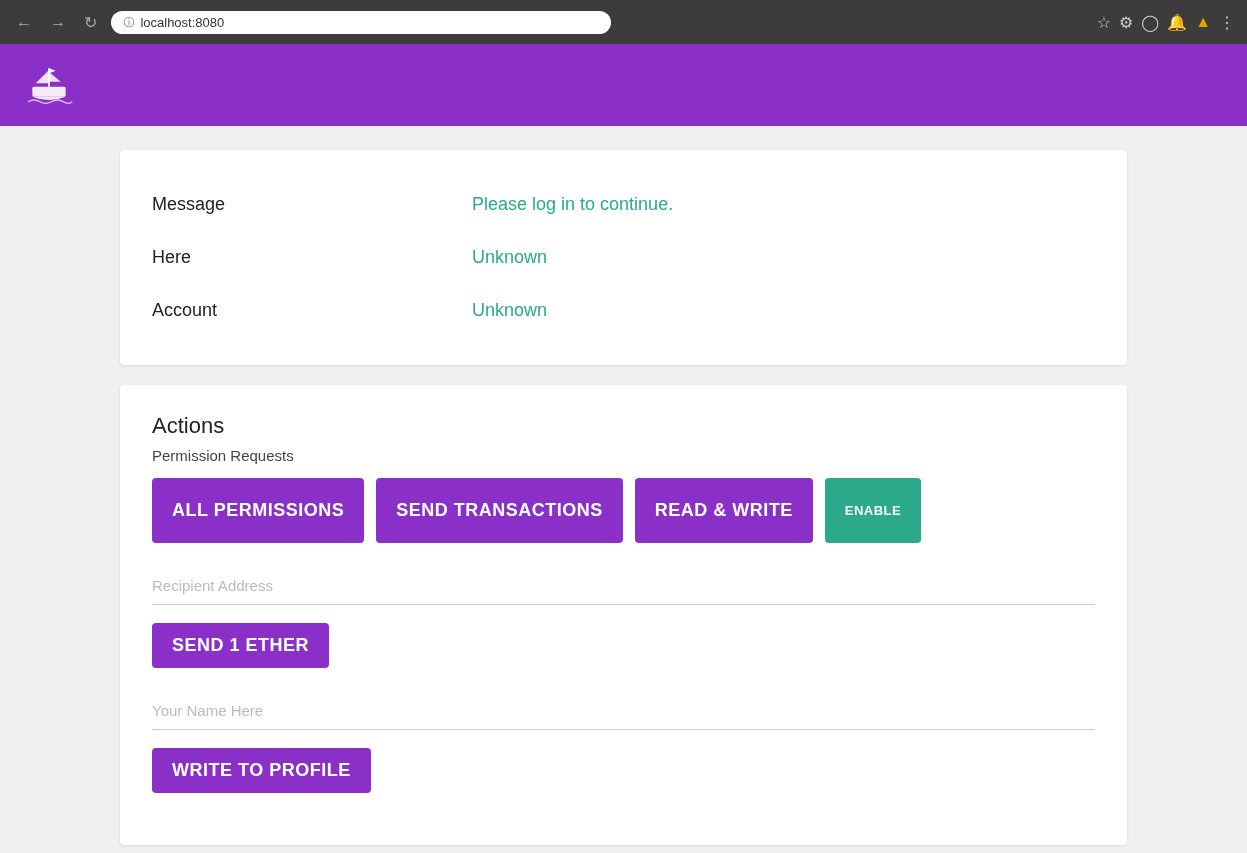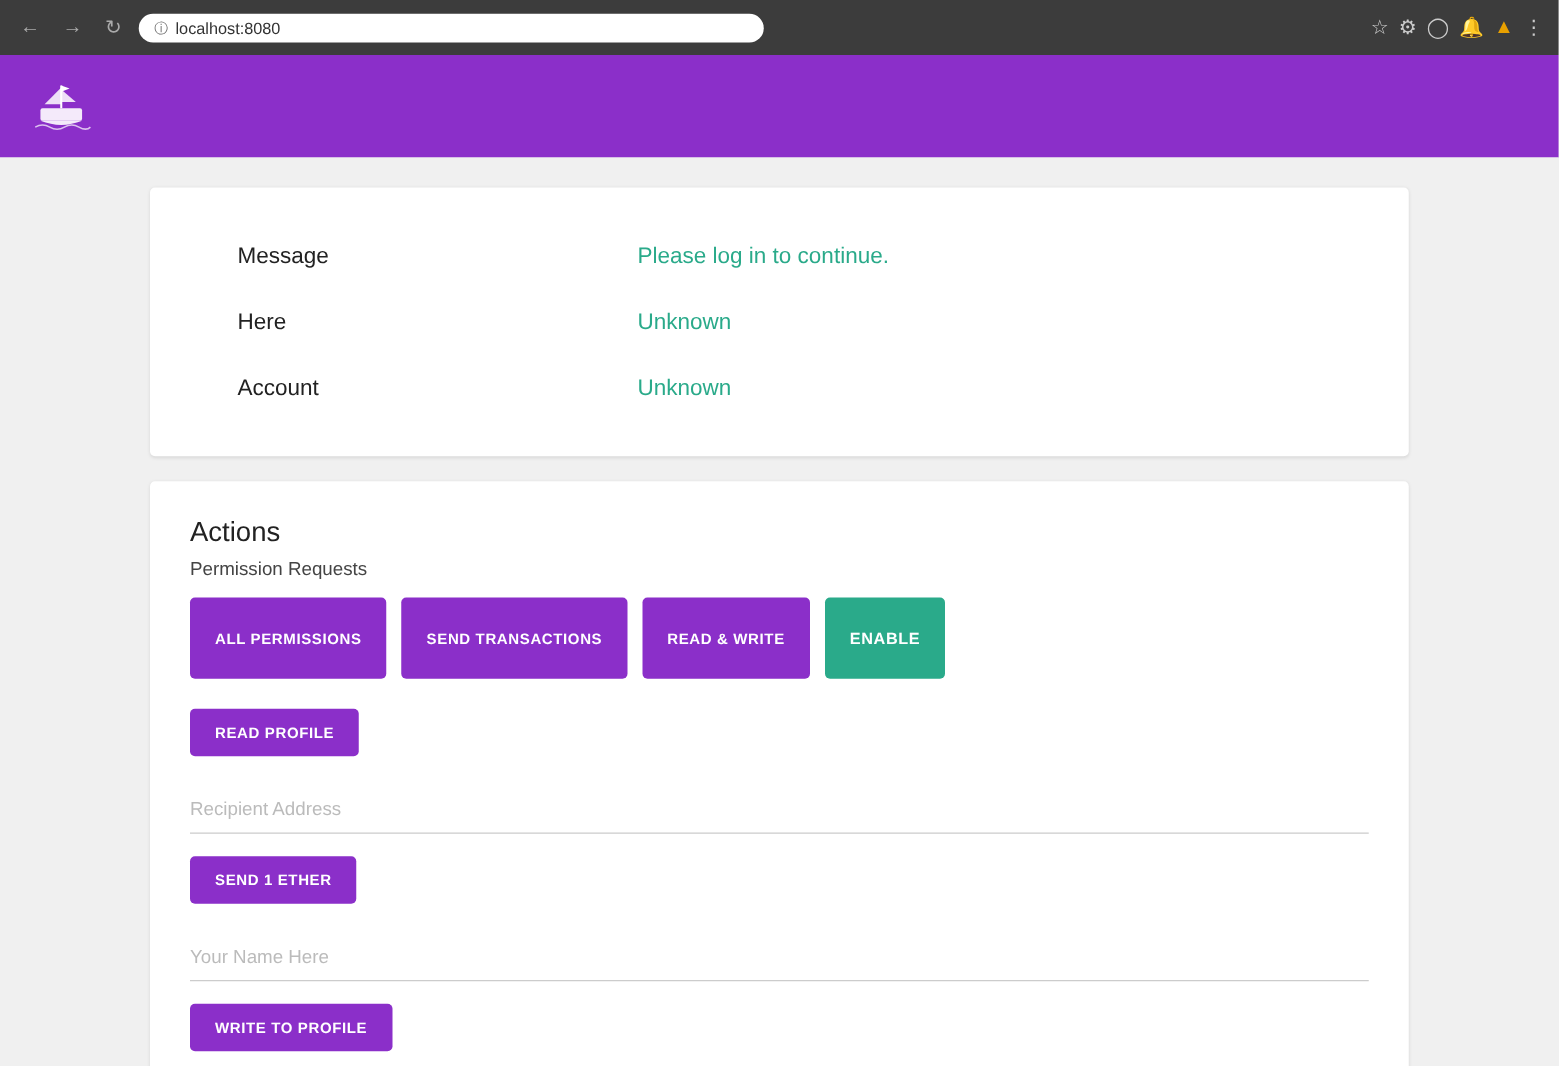--- a/index.html
+++ b/index.html
@@ -92,21 +92,20 @@
       border-radius: 4px;
       padding: 28px 32px;
       margin-bottom: 20px;
       box-shadow: 0 1px 3px rgba(0,0,0,0.1);
     }
 
     .info-row {
       display: flex;
       align-items: center;
       padding: 16px 0;
-      margin-left: 38px;
     }
 
     .info-row:not(:last-child) {
       border-bottom: none;
     }
 
     .info-label {
       font-size: 18px;
       color: #222;
       width: 320px;
@@ -149,21 +148,21 @@
       gap: 12px;
       flex-wrap: wrap;
       margin-bottom: 24px;
     }
 
     .btn-purple {
       background-color: #8b2fc9;
       color: white;
       border: none;
       padding: 12px 20px;
-      font-size: 12px;
+      font-size: 18px;
       font-weight: bold;
       letter-spacing: 0.5px;
       border-radius: 4px;
       cursor: pointer;
       text-transform: uppercase;
     }
 
     .btn-teal {
       background-color: #2aaa8a;
       color: white;
@@ -261,23 +260,20 @@
 
     <div class="button-group">
       <button class="btn-purple">ALL PERMISSIONS</button>
       <button class="btn-purple">SEND TRANSACTIONS</button>
       <button class="btn-purple">READ &amp; WRITE</button>
       <button class="btn-teal">ENABLE</button>
     </div>
 
     <div class="method-calls-section">
 
-      <div class="button-group">
-        <button class="btn-purple">READ PROFILE</button>
-      </div>
 
       <input class="input-field" type="text" placeholder="Recipient Address" style="">
 
       <div class="button-group">
         <button class="btn-purple">SEND 1 ETHER</button>
       </div>
 
       <input class="input-field" type="text" placeholder="Your Name Here" style="">
 
       <div class="button-group">

